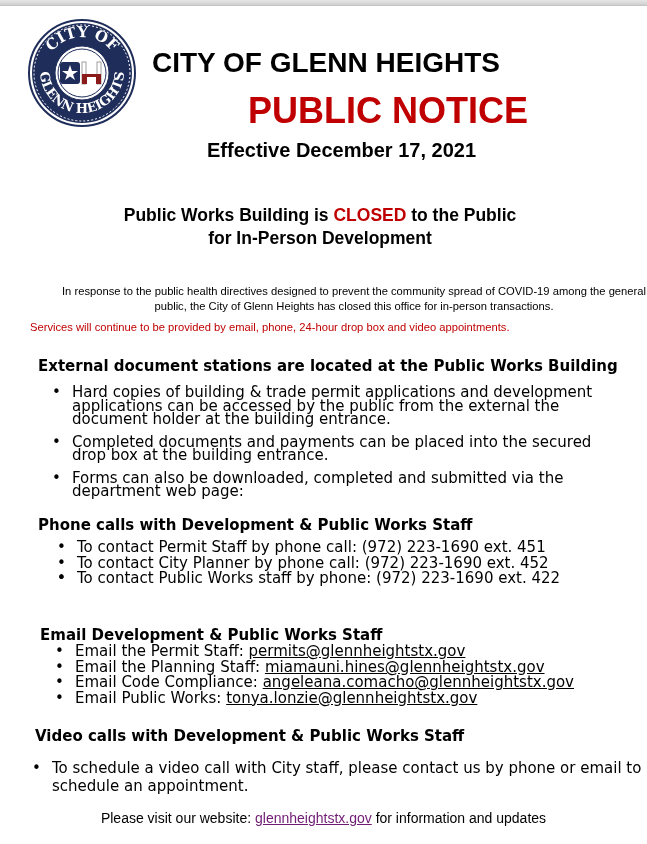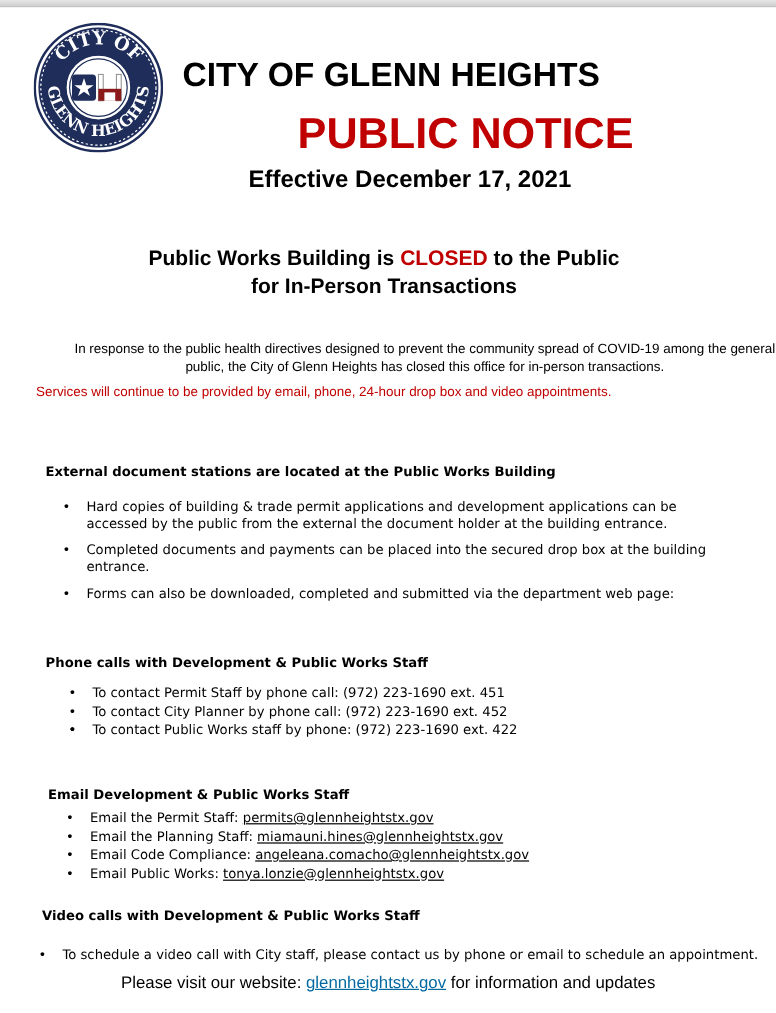--- a/index.html
+++ b/index.html
@@ -10,33 +10,33 @@
   .topbar { position: absolute; left: 0; top: 0; width: 647px; height: 5px;
     background: linear-gradient(#e6e6e6, #cfcfcf); border-bottom: 1px solid #c4c4c4; }
   .logo { position: absolute; left: 28px; top: 19px; width: 108px; height: 108px; }
   .title { position: absolute; left: 152px; top: 47px; font-weight: bold; font-size: 28px; letter-spacing: 0px; }
   .notice { position: absolute; left: 236px; top: 90px; font-weight: bold; font-size: 36px; color: #c00000; margin-left: 12px; }
   .effective { position: absolute; left: 207px; top: 139px; font-weight: bold; font-size: 20px; }
   .headline { position: absolute; left: 0; width: 640px; top: 204px; text-align: center; font-weight: bold; font-size: 17.5px; line-height: 23px; }
   .headline .red { color: #c00000; }
   .intro { position: absolute; left: 30px; width: 590px; top: 284px; text-align: center; font-size: 11.2px; line-height: 15px; margin-left: 29px; }
   .services { position: absolute; left: 30px; width: 590px; top: 321px; text-align: left; font-size: 11.2px; color: #c00000; }
-  .calibri { font-family: "DejaVu Sans", sans-serif; font-size: 11px; margin-top: 30px; }
+  .calibri { font-family: "DejaVu Sans", sans-serif; font-size: 15px; }
   .sec-head { position: absolute; font-weight: bold; }
   ul { margin: 0; padding: 0; list-style: none; }
   li { position: relative; }
   li .bullet { position: absolute; left: -20px; top: 0; }
   .link { color: #000; text-decoration: underline; }
   .ext-list { position: absolute; left: 72px; top: 386px; width: 545px; line-height: 13.5px; }
   .ext-list li { margin-bottom: 9px; }
   .phone-list { position: absolute; left: 77px; top: 540px; line-height: 15.5px; }
   .email-list { position: absolute; left: 75px; top: 644px; line-height: 15.5px; }
   .video-list { position: absolute; left: 52px; top: 759px; }
   .footer { position: absolute; left: 0; width: 647px; top: 810px; text-align: center; font-size: 14px; }
-  .footer .weblink { color: #0369a1; text-decoration: underline; text-align: right; }
+  .footer .weblink { color: #701a75; text-decoration: underline; text-align: right; }
 </style>
 </head>
 <body>
 
 <div class="topbar"></div>
 
 <div class="logo">
   <svg width="108" height="108" viewBox="0 0 108 108">
     <circle cx="54" cy="54" r="53" fill="#ffffff" stroke="#1f2d5a" stroke-width="2"></circle>
     <circle cx="54" cy="54" r="50" fill="#1f2d5a"></circle>
@@ -55,21 +55,21 @@
     <text font-family="DejaVu Serif, serif" font-size="13" fill="#ffffff" font-weight="bold"><textPath href="#arcBot" startOffset="50%" text-anchor="middle">GLENN HEIGHTS</textPath></text>
   </svg>
 </div>
 
 <div class="title">CITY OF GLENN HEIGHTS</div>
 <div class="notice">PUBLIC NOTICE</div>
 <div class="effective">Effective December 17, 2021</div>
 
 <div class="headline">
   <span>Public Works Building is </span><span class="red">CLOSED</span><span> to the Public</span><br>
-  <span>for In-Person Transactions</span>
+  <span>for In-Person Development</span>
 </div>
 
 <div class="intro">In response to the public health directives designed to prevent the community spread of COVID-19 among the general public, the City of Glenn Heights has closed this office for in-person transactions.</div>
 <div class="services">Services will continue to be provided by email, phone, 24-hour drop box and video appointments.</div>
 
 <div class="sec-head calibri" style="left:38px; top:357px;">External document stations are located at the Public Works Building</div>
 <ul class="ext-list calibri">
   <li><span class="bullet">•</span><span>Hard copies of building &amp; trade permit applications and development applications can be accessed    by the public from the external the document holder at the building entrance.</span></li>
   <li><span class="bullet">•</span><span>Completed documents and payments can be placed into the secured drop box at the building entrance.</span></li>
   <li><span class="bullet">•</span><span>Forms can also be downloaded, completed and submitted via the department web page:</span><br></li>

